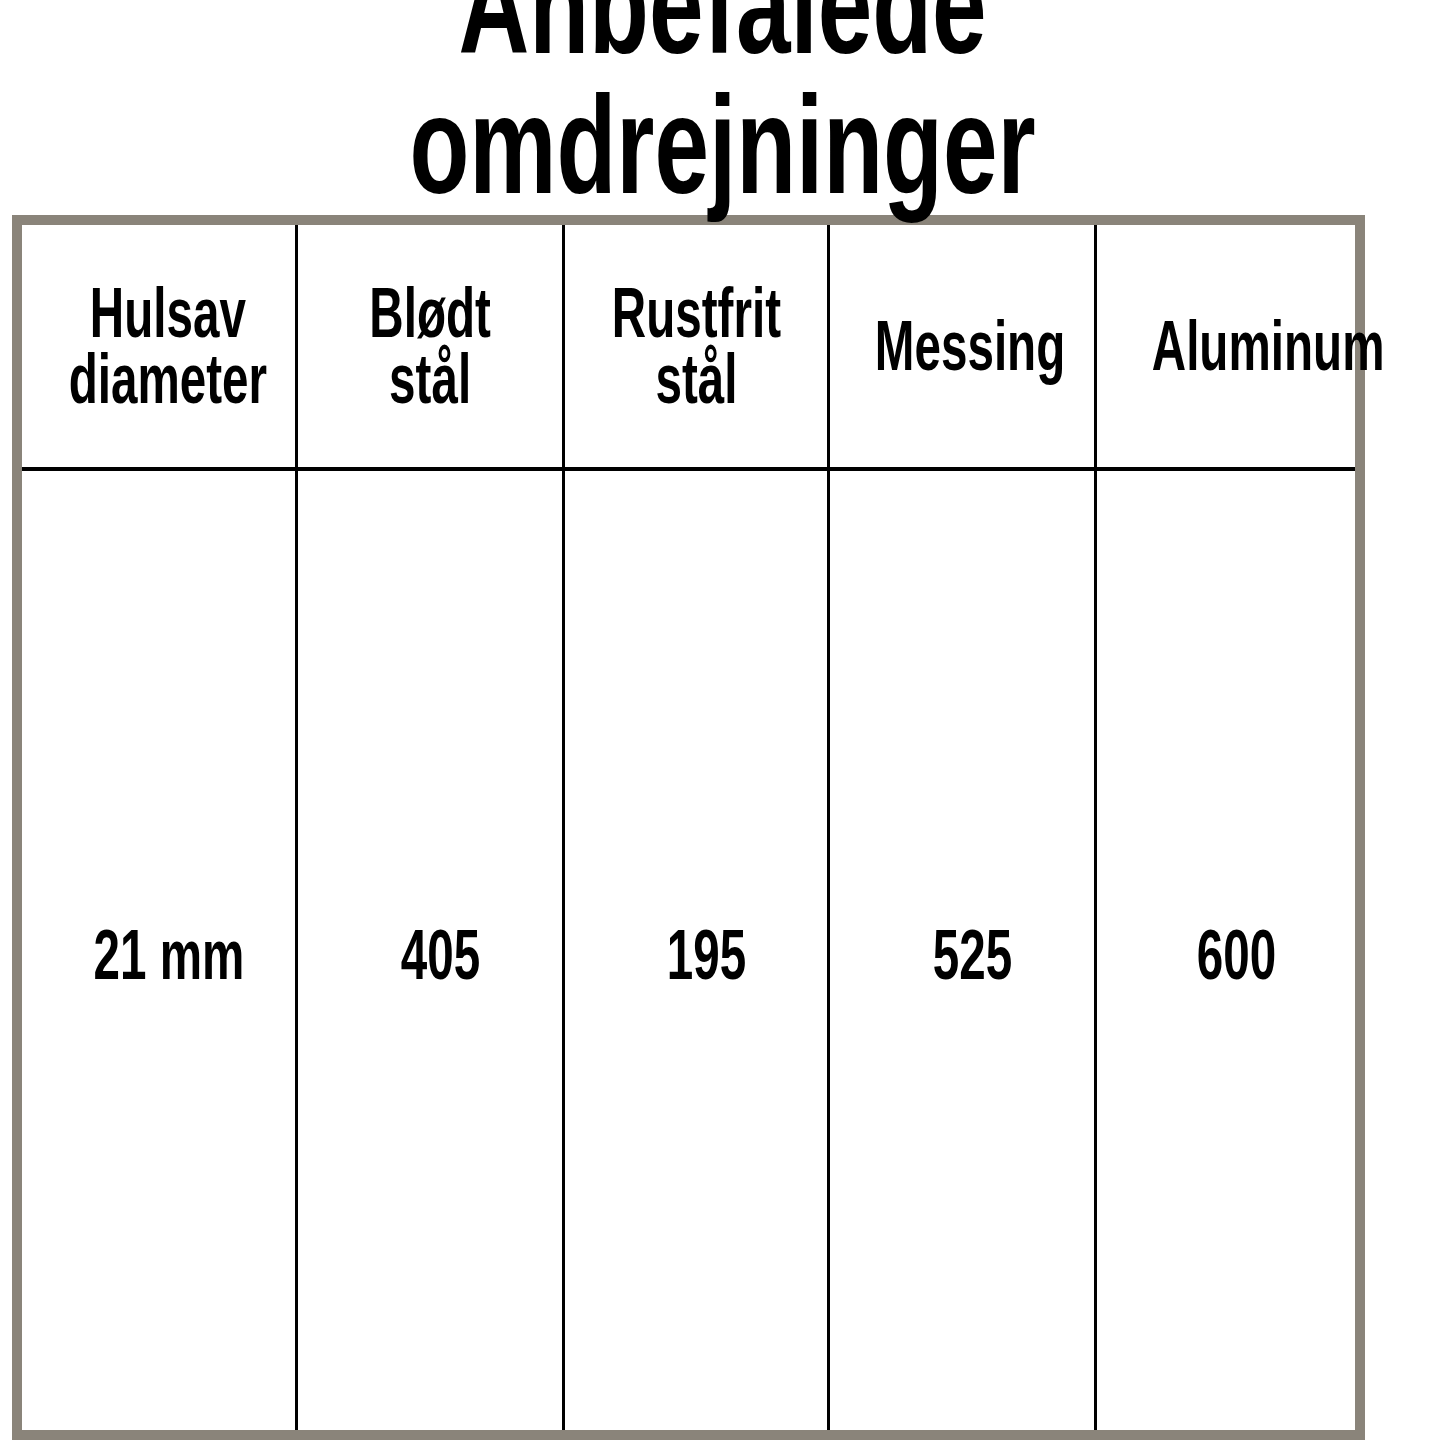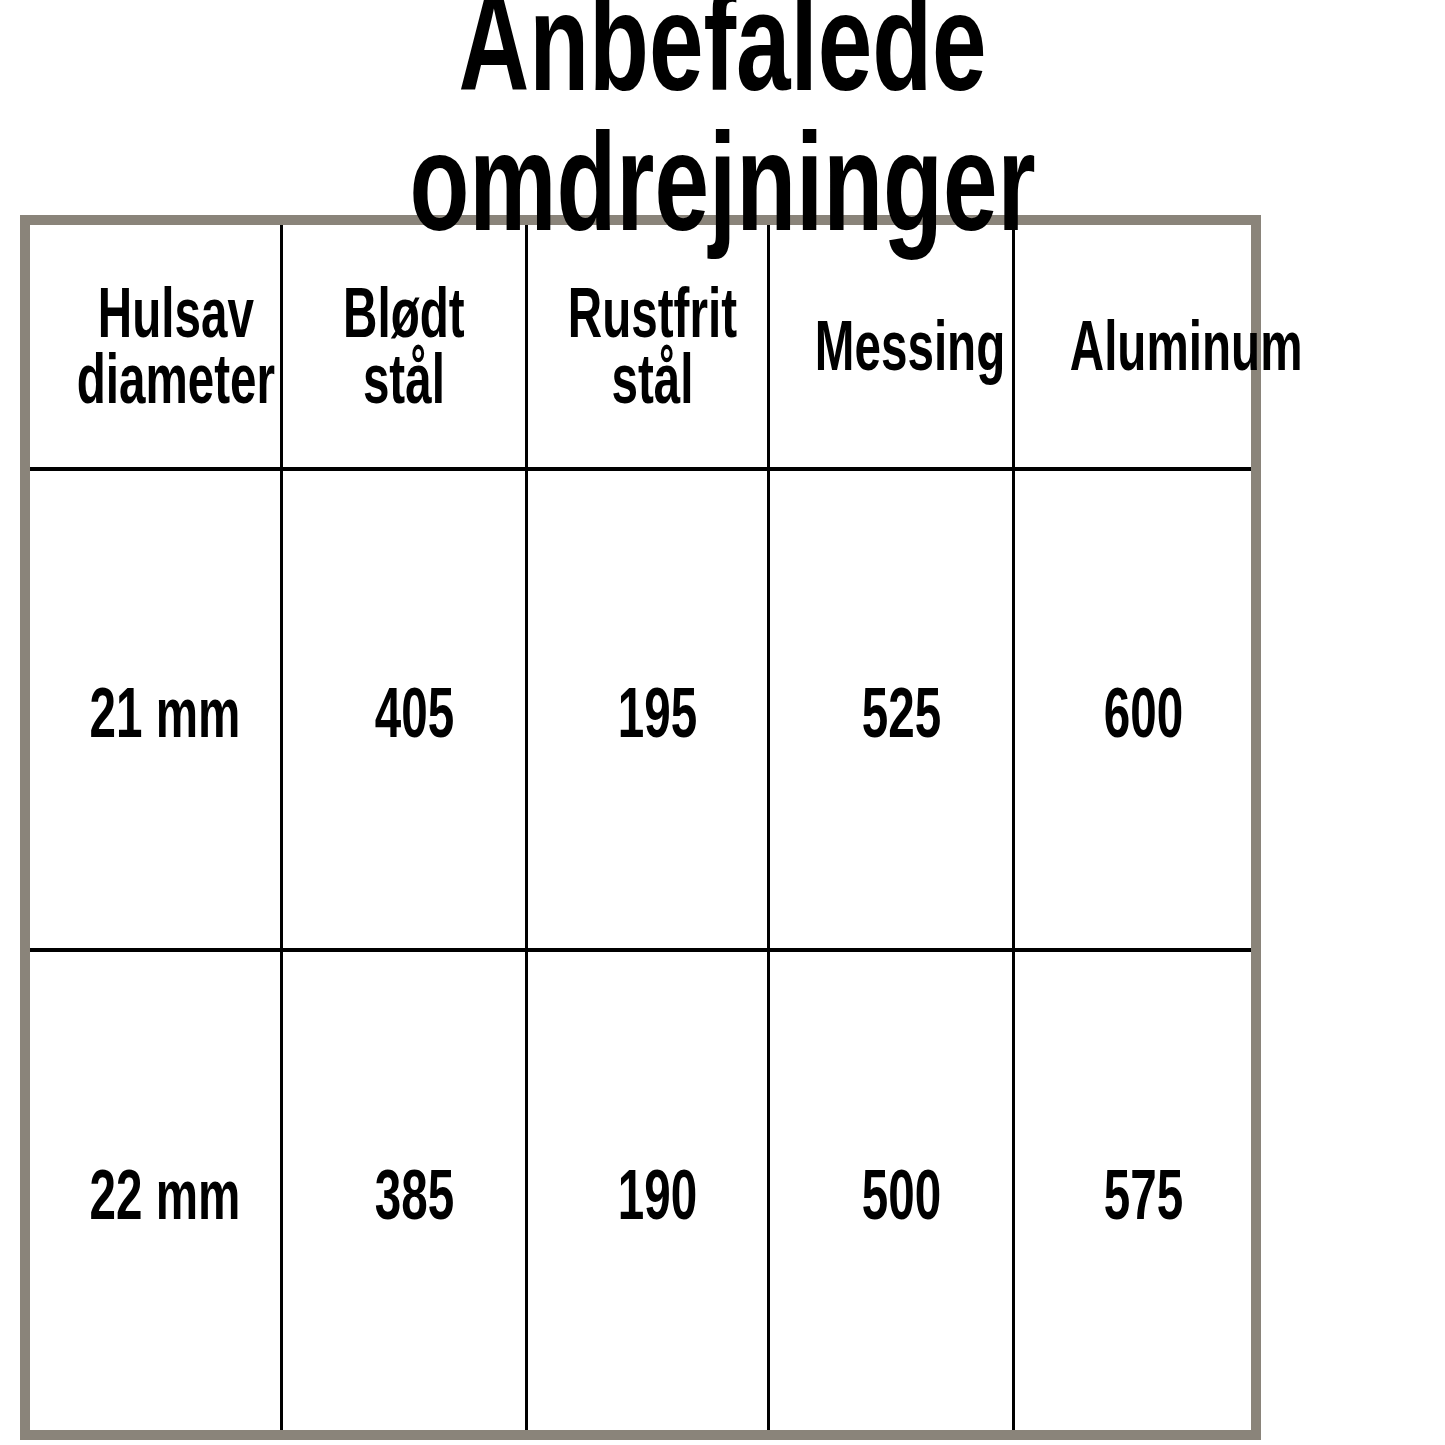--- a/index.html
+++ b/index.html
@@ -14,38 +14,38 @@
     height: 1445px;
     background: var(--bg-color);
     font-family: "Liberation Sans", sans-serif;
     font-weight: bold;
     color: var(--text-color);
     overflow: hidden;
   }
   .title-band {
     height: 215px;
     display: flex;
-    align-items: flex-start;
+    align-items: flex-end;
     justify-content: center;
   }
   .title-band .cnd {
     font-size: 140px;
     line-height: 1;
     margin-top: -28px;
   }
   .cnd {
     display: inline-block;
     transform: scaleX(0.70);
     transform-origin: center;
     white-space: pre-line;
     text-align: center;
   }
   .frame {
-    margin-left: 20px;
-    width: 1241px;
+    margin-left: 12px;
+    width: 1353px;
     height: 1225px;
     border: 10px solid var(--frame-color);
     background: var(--bg-color);
   }
   table {
     width: 100%;
     height: 100%;
     border-collapse: collapse;
     table-layout: fixed;
   }
@@ -104,22 +104,15 @@
       </tr>
     </thead>
     <tbody>
       <tr>
         <td><span class="cnd">21 mm</span></td>
         <td><span class="cnd">405</span></td>
         <td><span class="cnd">195</span></td>
         <td><span class="cnd">525</span></td>
         <td><span class="cnd">600</span></td>
       </tr>
-      <tr>
-        <td><span class="cnd">22 mm</span></td>
-        <td><span class="cnd">385</span></td>
-        <td><span class="cnd">190</span></td>
-        <td><span class="cnd">500</span></td>
-        <td><span class="cnd">575</span></td>
-      </tr>
     </tbody>
   </table>
 </div>
 
 </body></html>

